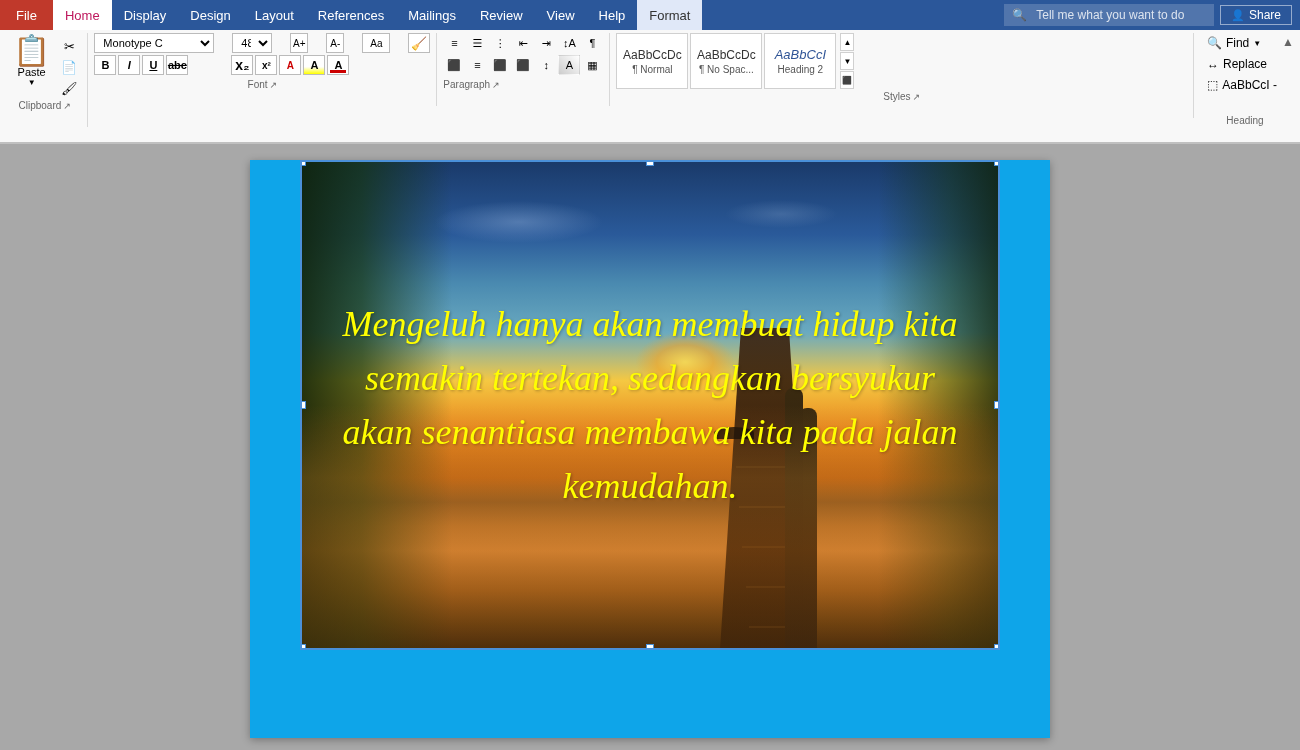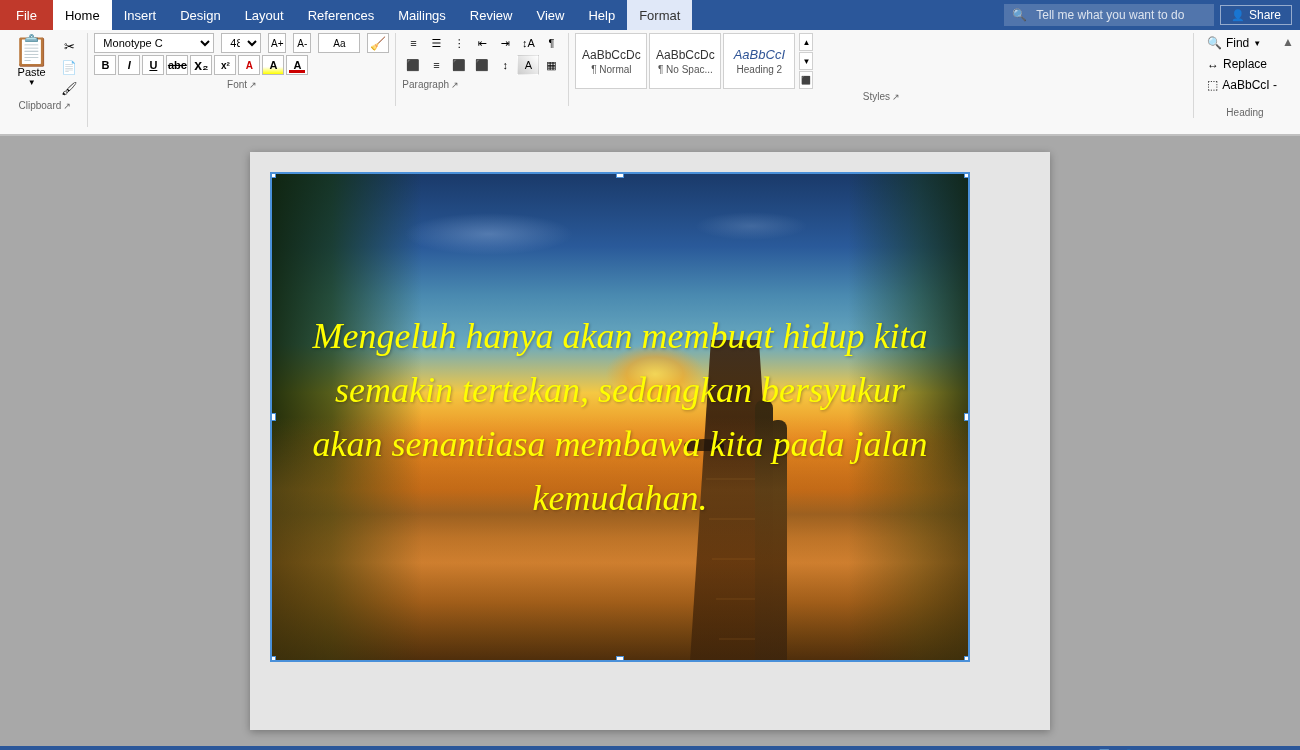--- a/index.html
+++ b/index.html
@@ -188,27 +188,27 @@
     .doc-area {
       background: #a8a8a8;
       display: flex;
       justify-content: center;
       padding: 16px;
       height: calc(750px - 30px - 88px - 22px);
       overflow-y: auto;
     }
 
     .doc-page {
-      background: #e5e5e5;
+      background: #0ea5e9;
       width: 800px;
       min-height: 500px;
       box-shadow: 0 2px 8px rgba(0,0,0,0.3);
       display: flex;
       align-items: flex-start;
-      padding: 20px;
+      justify-content: center;
     }
 
     .doc-image-container {
       width: 700px;
       height: 490px;
       position: relative;
       border: 2px solid #4a90d9;
       overflow: hidden;
       background: linear-gradient(
         135deg,
@@ -346,22 +346,22 @@
       display: flex;
       align-items: center;
       justify-content: center;
     }
   </style>
 </head>
 <body>
 
 <div class="menu-bar">
   <div class="file-btn">File</div>
-  <div class="menu-item" style="background: white; color: #000000;">Home</div>
-  <div class="menu-item">Insert</div>
+  <div class="menu-item" style="background: white; color: #be185d;">Home</div>
+  <div class="menu-item">Display</div>
   <div class="menu-item">Design</div>
   <div class="menu-item">Layout</div>
   <div class="menu-item">References</div>
   <div class="menu-item">Mailings</div>
   <div class="menu-item">Review</div>
   <div class="menu-item">View</div>
   <div class="menu-item">Help</div>
   <div class="menu-item" style="background: #e0e8f8; color: #333; font-weight: 500;">Format</div>
   <div class="menu-bar-right">
     <div class="search-box" style="display:flex; align-items:center; background:rgba(255,255,255,0.18); padding: 2px 8px; margin-right:6px;">
@@ -392,38 +392,38 @@
         </div>
       </div>
       <div style="font-size:10px; color:#666; text-align:center; margin-top:2px; display:flex; align-items:center; justify-content:center; gap:2px;">
         <span>Clipboard</span>
         <span style="cursor:pointer; font-size:9px;">↗</span>
       </div>
     </div>
 
     <div style="display:flex; flex-direction:column; border-right:1px solid #d8d8d8; padding: 0 6px 16px 6px;">
       <div style="display:flex; flex-direction:column; gap:2px;">
-        <div style="display:flex; gap:7px; align-items:center;">
+        <div style="display:flex; gap:18px; align-items:center;">
           <select class="font-select font-name-select">
             <option>Monotype C</option>
           </select>
           <select class="font-select font-size-select">
             <option>48</option>
           </select>
           <div class="font-btn" title="Increase font size">A+</div>
           <div class="font-btn" title="Decrease font size">A-</div>
-          <div class="font-btn" style="width:42px;">Aa</div>
+          <div class="font-btn" style="width:28px;">Aa</div>
           <div class="clear-btn">🧹</div>
         </div>
         <div style="display:flex; gap:2px; align-items:center;">
           <div class="format-btn bold">B</div>
           <div class="format-btn italic">I</div>
           <div class="format-btn underline">U</div>
           <div class="format-btn" style="text-decoration:line-through;">abc</div>
-          <div class="format-btn" style="font-size:14px;">x₂</div>
+          <div class="format-btn" style="font-size:14px;margin-left:41px;">x₂</div>
           <div class="format-btn" style="font-size:10px;">x²</div>
           <div class="format-btn" style="font-size:10px; color:#c00;">A</div>
           <div class="format-btn" style="background: linear-gradient(to bottom, white 60%, yellow 100%);">A</div>
           <div class="format-btn" style="position:relative;">
             <span style="font-size:11px;">A</span>
             <span style="position:absolute; bottom:1px; left:2px; right:2px; height:3px; background:#c00;"></span>
           </div>
         </div>
       </div>
       <div style="font-size:10px; color:#666; text-align:center; margin-top:4px; display:flex; align-items:center; justify-content:center; gap:2px;">
@@ -494,21 +494,21 @@
         </div>
         <div class="edit-btn">
           <span>↔</span>
           <span>Replace</span>
         </div>
         <div class="edit-btn">
           <span>⬚</span>
           <span>AaBbCcI -</span>
         </div>
       </div>
-      <div style="font-size:10px; color:#666; text-align:center; margin-top:12px;">
+      <div style="font-size:10px; color:#666; text-align:center; margin-top:20px;">
         <span>Heading</span>
       </div>
     </div>
 
     <button class="collapse-ribbon-btn">▲</button>
   </div>
 </div>
 
 <div class="doc-area">
   <div class="doc-page">

